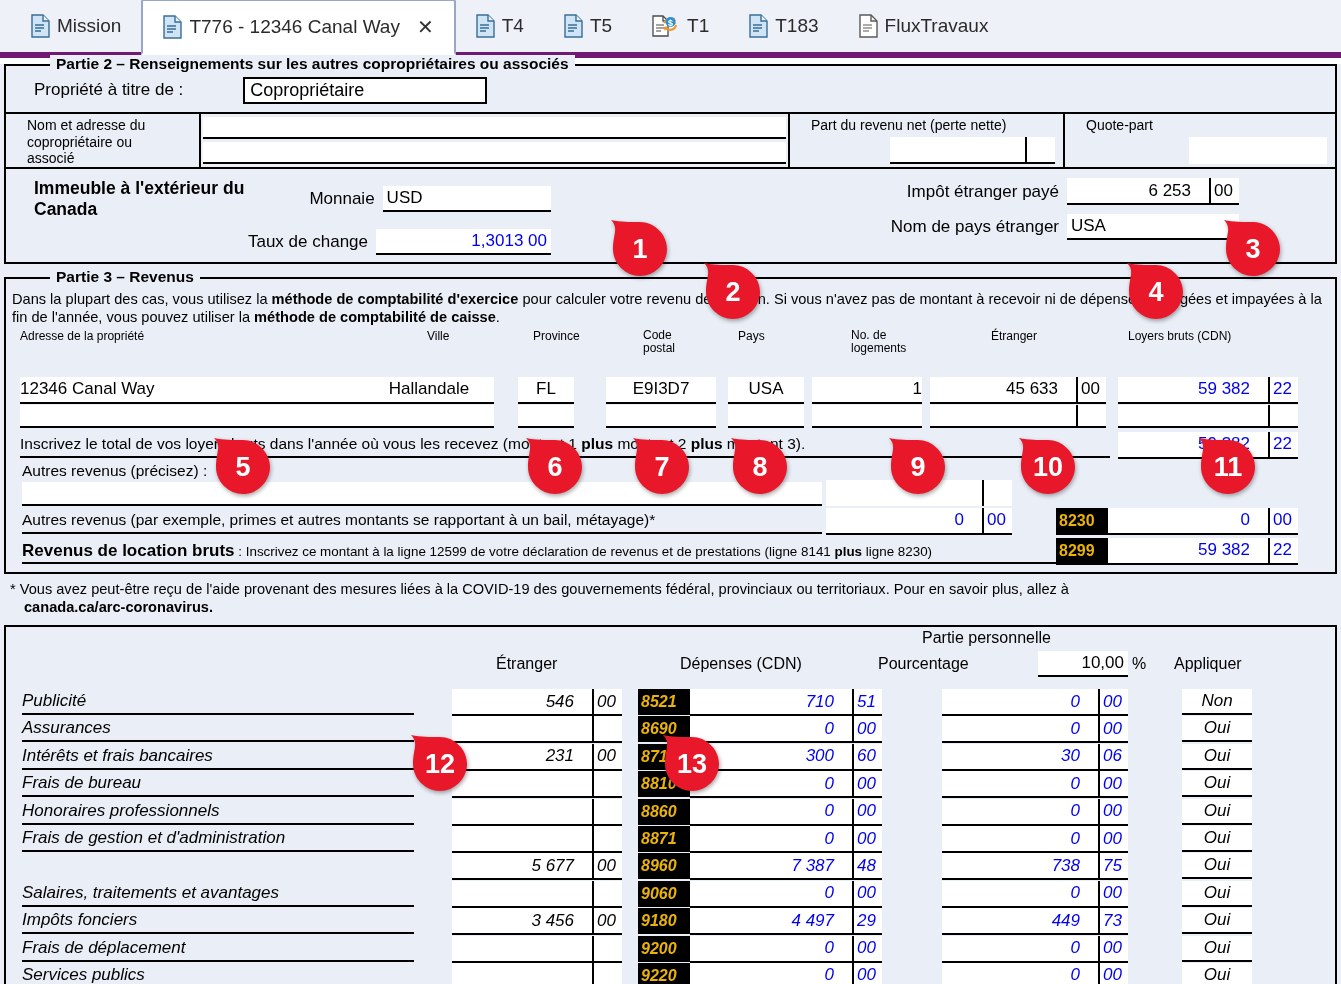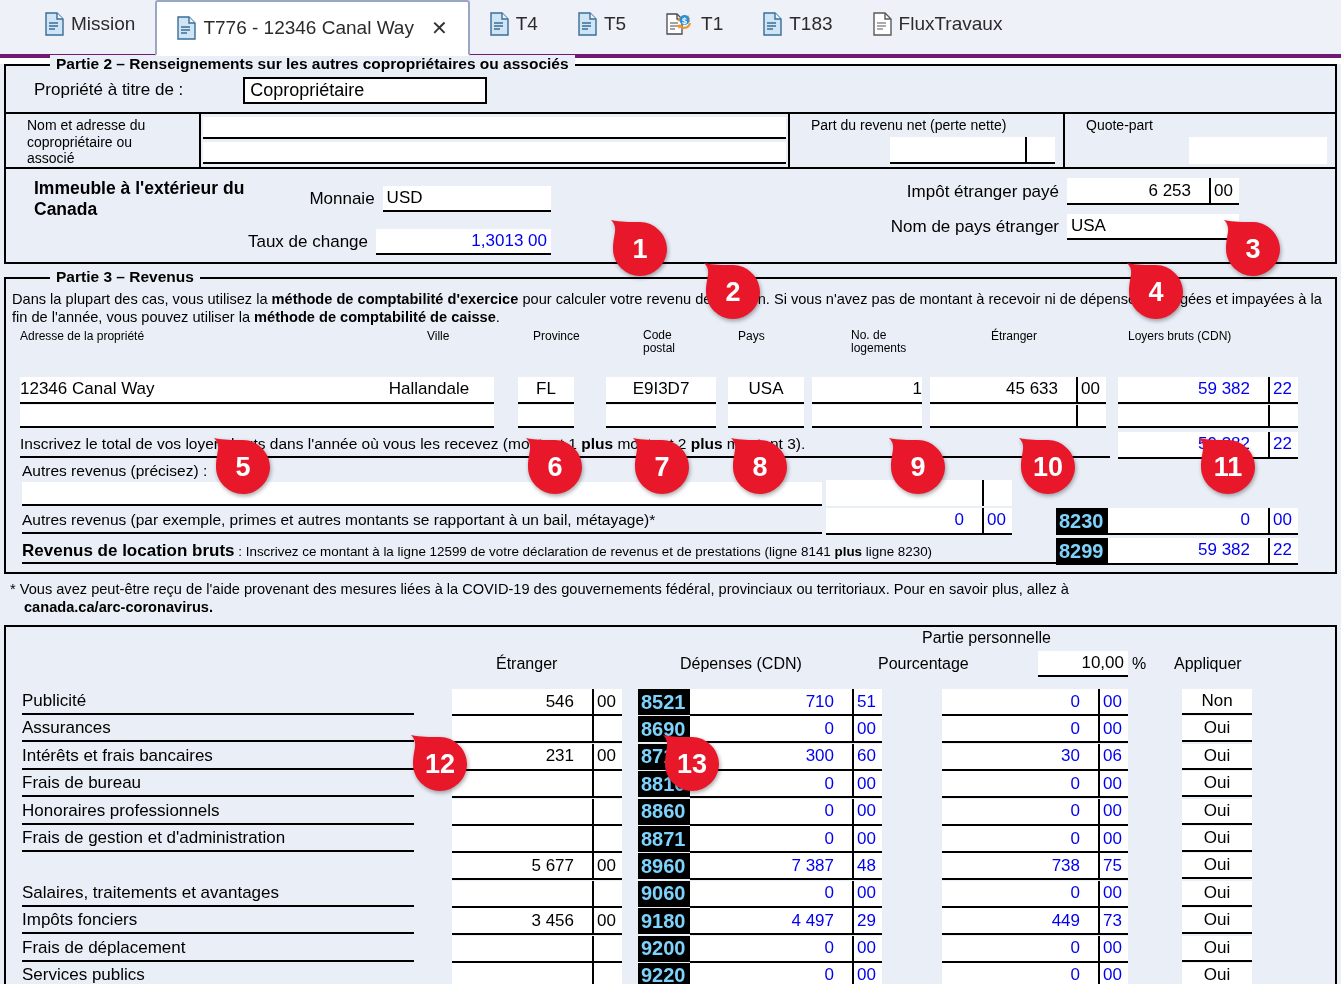--- a/index.html
+++ b/index.html
@@ -12,24 +12,24 @@
     color:#000;
     overflow:hidden;
     position:relative;
   }
 
   
   .tabbar{
     position:relative;
     height:58px;
     background:#eef1f8;
-    border-bottom:4px solid #701a75;
+    border-bottom:6px solid #701a75;
     display:flex;
-    align-items:flex-start;
-    padding-left:25px;
+    align-items:center;
+    padding-left:11px;
   }
   .tab{
     display:flex; align-items:center; gap:7px;
     height:48px; padding:0 20px;
     font-size:19px; color:#2b2b2b;
     background:transparent;
     border:none;
     position:relative;
     white-space:nowrap;
   }
@@ -95,22 +95,22 @@
   .cellnum{
     background:#fff;
     border-bottom:2px solid #000;
     height:27px;
     display:flex; align-items:stretch;
     font-size:17px;
   }
   .cellnum .main{ flex:1; display:flex; align-items:center; justify-content:flex-end; padding-right:18px;}
 
   .codebox{
-    background:#000; color:#7dd3fc; font-weight:bold;
-    font-size:20px;
+    background:#000; color:#eab308; font-weight:bold;
+    font-size:16px;
     display:flex; align-items:center; justify-content:flex-start;
     padding-left:3px;
     width:68px; flex:0 0 52px;
   }
 
   
   .p2row1{ display:flex; align-items:center; height:30px; padding-left:28px; margin-top:9px;gap:48px;}
   .p2label{ font-size:17px; }
   .boxedinput{
     border:2px solid #000; background:#fff; height:27px; width:244px;
@@ -142,21 +142,21 @@
   .proprow > *{ position:absolute; top:0; }
 
   .lineinput{
     background:#fff; border-bottom:2px solid #000; height:27px;
     display:flex; align-items:center; font-size:17px;
   }
 
   
   .exphdr{ position:relative; height:62px; font-size:16px; }
   .exphdr span{ position:absolute; }
-  .exprow{ position:relative; height:27.4px; }
+  .exprow{ position:relative; height:27.4px;font-style:italic; }
   .exprow > *{ position:absolute; top:0; }
   .expname{
     left:16px; width:392px;
     border-bottom:2px solid #000; height:26px;
     font-size:17px; display:flex; align-items:center;
   }
   .expforeign{ left:446px; width:170px; }
   .expcode{ left:632px; }
   .exppers{ left:936px; width:186px; }
   .expapply{ left:1176px; width:70px; background:#fff; border-bottom:2px solid #000;

